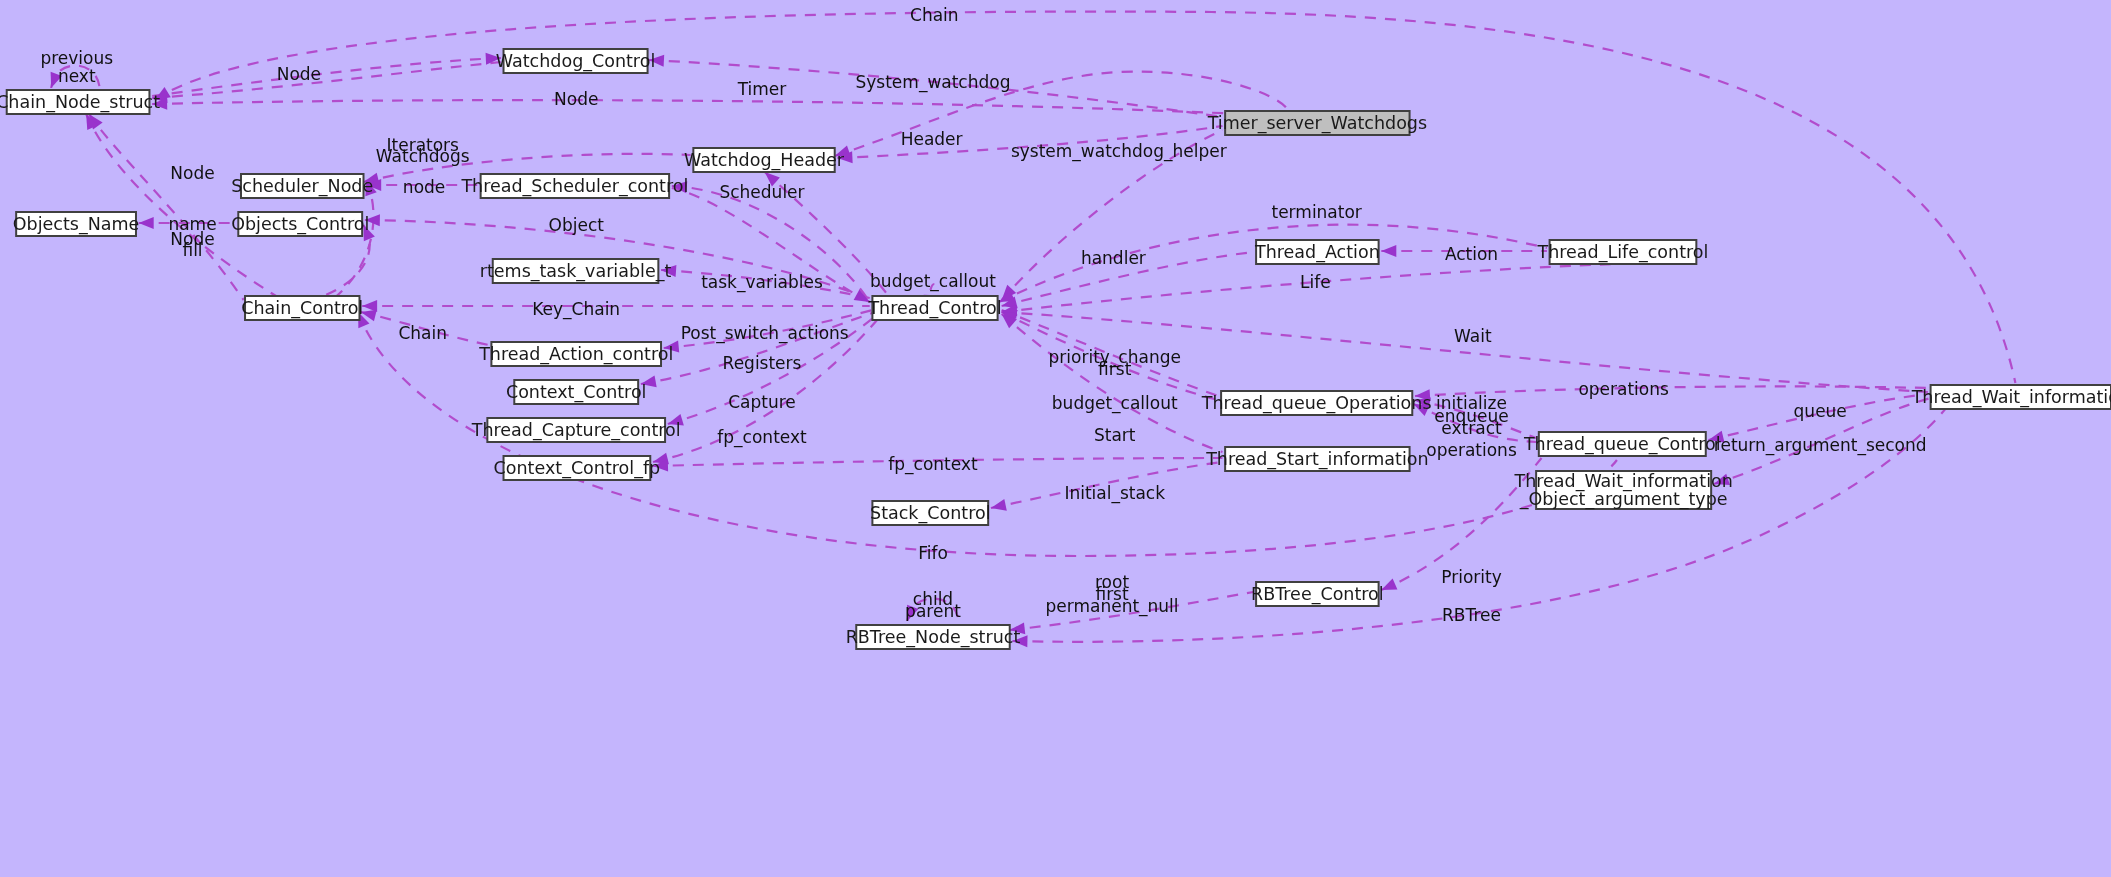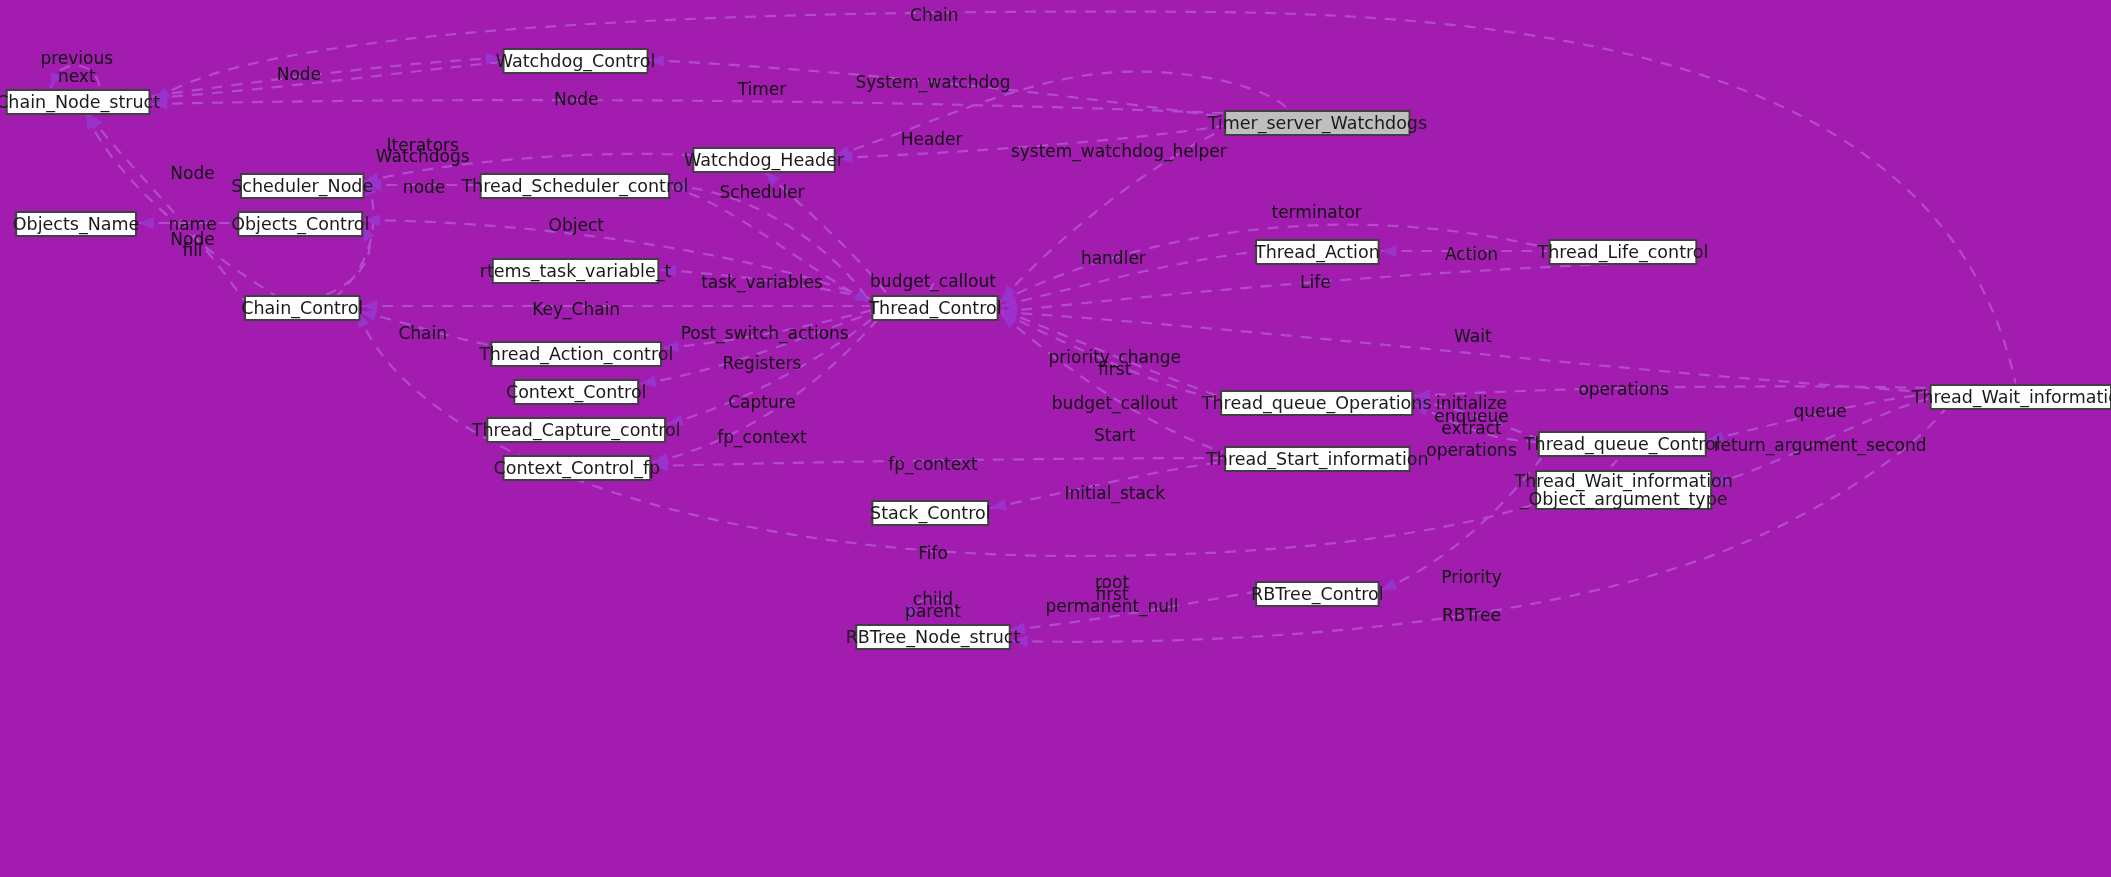--- a/index.html
+++ b/index.html
@@ -1,17 +1,17 @@
 <!DOCTYPE html>
 <html><head>
 <meta charset="utf-8">
 <style>
   html,body{margin:0;padding:0;background:#ffffff;}
   body{font-family:"DejaVu Sans","Liberation Sans",sans-serif;}
-  #diagram-root{position:relative;width:2111px;height:877px;background:#a21caf;overflow:hidden;}
+  #diagram-root{position:relative;width:2111px;height:877px;background:#c4b5fd;overflow:hidden;}
   svg#graph{position:absolute;left:0;top:0;width:2111px;height:877px;}
   .edge{stroke:#b24ccc;stroke-width:2.2;stroke-dasharray:11 9;fill:none;}
   .arrowhead{fill:#9933cc;}
   .node-box{fill:#ffffff;stroke:#404040;stroke-width:2;}
   .node-box.highlight{fill:#bfbfbf;}
   .node-label{font-family:"DejaVu Sans","Liberation Sans",sans-serif;font-size:17.5px;fill:#1a1a1a;text-anchor:middle;dominant-baseline:middle;}
   .edge-label{font-family:"DejaVu Sans","Liberation Sans",sans-serif;font-size:17px;fill:#111111;text-anchor:middle;dominant-baseline:middle;}
 </style>
 </head>
 <body>

